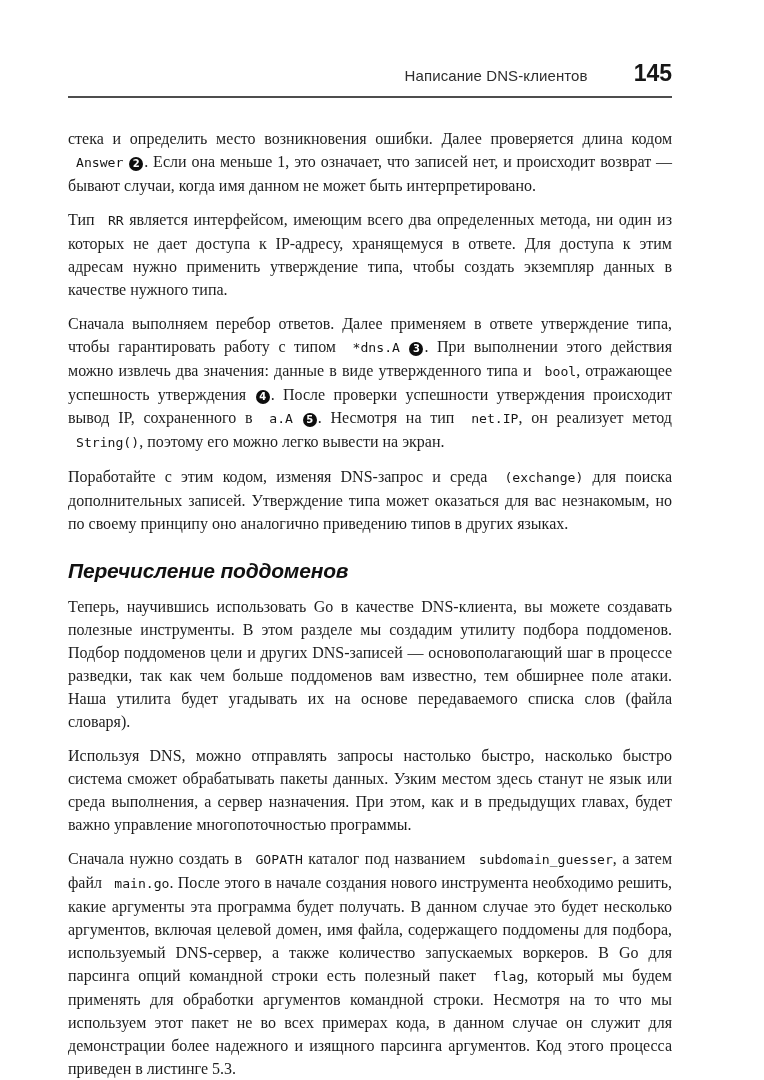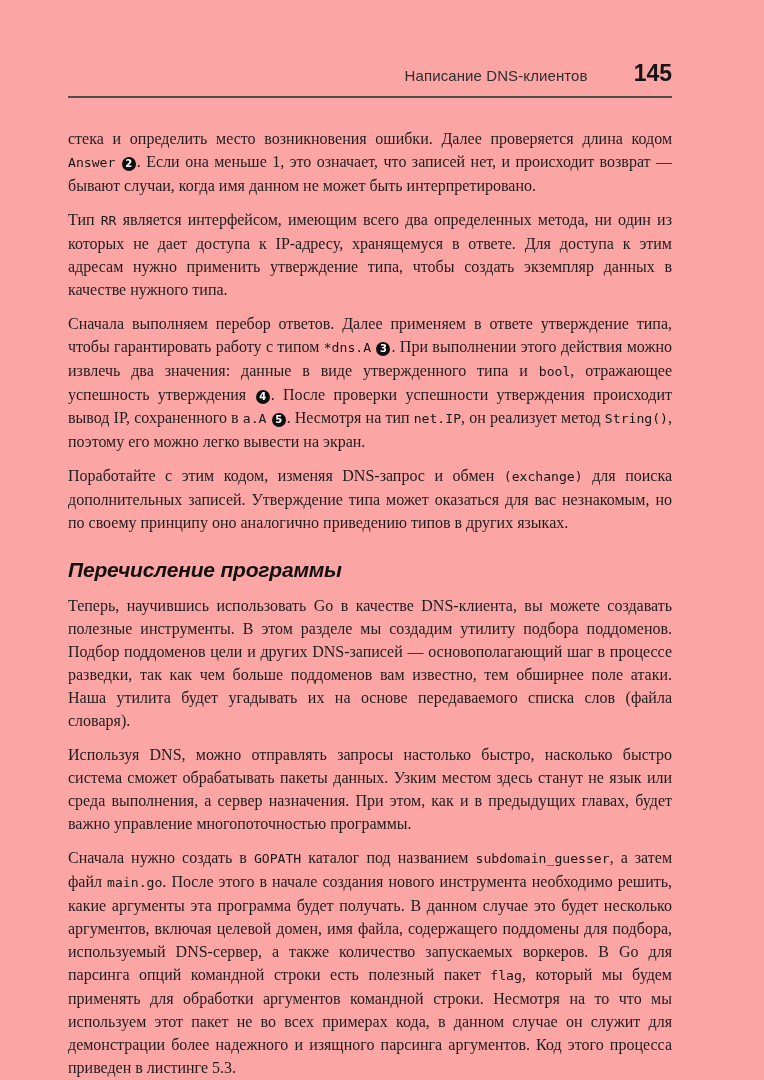--- a/index.html
+++ b/index.html
@@ -3,21 +3,21 @@
 <meta charset="utf-8">
 <style>
   * { margin: 0; padding: 0; box-sizing: border-box; }
   html, body { background: #e8e8e8; }
   body { display: flex; justify-content: center; }
 
   .page {
     position: relative;
     width: 764px;
     height: 1080px;
-    background: #fca5a5;
+    background: #ffffff;
     color: #1d1d1d;
     overflow: hidden;
   }
 
   .content-col {
     position: absolute;
     left: 68px;
     top: 0;
     width: 604px;
   }
@@ -64,20 +64,21 @@
     color: #111;
     margin-top: 24px;
     margin-bottom: 13px;
     text-align: left;
   }
 
   .inline-code {
     font-family: "DejaVu Sans Mono", "Liberation Mono", monospace;
     font-size: 0.82em;
     color: #161616;
+    margin-left: 8px;
   }
 
   .callout-marker {
     display: inline-block;
     width: 14px;
     height: 14px;
     border-radius: 50%;
     background: #0e0e0e;
     color: #ffffff;
     font-family: "DejaVu Sans", sans-serif;
@@ -97,21 +98,21 @@
 
     <div class="page-header">
       <span class="running-head">Написание DNS-клиентов</span>
       <span class="page-number">145</span>
     </div>
 
     <div class="page-body">
         <p class="body-paragraph"><span>стека и определить место возникновения ошибки. Далее проверяется длина кодом </span><span class="inline-code">Answer</span><span> </span><span class="callout-marker">2</span><span>. Если она меньше 1, это означает, что записей нет, и происходит возврат — бывают случаи, когда имя данном не может быть интерпретировано.</span></p>
         <p class="body-paragraph"><span>Тип </span><span class="inline-code">RR</span><span> является интерфейсом, имеющим всего два определенных метода, ни один из которых не дает доступа к IP-адресу, хранящемуся в ответе. Для доступа к этим адресам нужно применить утверждение типа, чтобы создать экземпляр данных в качестве нужного типа.</span></p>
         <p class="body-paragraph"><span>Сначала выполняем перебор ответов. Далее применяем в ответе утверждение типа, чтобы гарантировать работу с типом </span><span class="inline-code">*dns.A</span><span> </span><span class="callout-marker">3</span><span>. При выполнении этого действия можно извлечь два значения: данные в виде утвержденного типа и </span><span class="inline-code">bool</span><span>, отражающее успешность утверждения </span><span class="callout-marker">4</span><span>. После проверки успешности утверждения происходит вывод IP, сохраненного в </span><span class="inline-code">a.A</span><span> </span><span class="callout-marker">5</span><span>. Несмотря на тип </span><span class="inline-code">net.IP</span><span>, он реализует метод </span><span class="inline-code">String()</span><span>, поэтому его можно легко вывести на экран.</span></p>
-        <p class="body-paragraph"><span>Поработайте с этим кодом, изменяя DNS-запрос и обмен </span><span class="inline-code">(exchange)</span><span> для поиска дополнительных записей. Утверждение типа может оказаться для вас незнакомым, но по своему принципу оно аналогично приведению типов в других языках.</span></p>
-        <h2 class="section-heading">Перечисление программы</h2>
+        <p class="body-paragraph"><span>Поработайте с этим кодом, изменяя DNS-запрос и среда </span><span class="inline-code">(exchange)</span><span> для поиска дополнительных записей. Утверждение типа может оказаться для вас незнакомым, но по своему принципу оно аналогично приведению типов в других языках.</span></p>
+        <h2 class="section-heading">Перечисление поддоменов</h2>
         <p class="body-paragraph"><span>Теперь, научившись использовать Go в качестве DNS-клиента, вы можете создавать полезные инструменты. В этом разделе мы создадим утилиту подбора поддоменов. Подбор поддоменов цели и других DNS-записей — основополагающий шаг в процессе разведки, так как чем больше поддоменов вам известно, тем обширнее поле атаки. Наша утилита будет угадывать их на основе передаваемого списка слов (файла словаря).</span></p>
         <p class="body-paragraph"><span>Используя DNS, можно отправлять запросы настолько быстро, насколько быстро система сможет обрабатывать пакеты данных. Узким местом здесь станут не язык или среда выполнения, а сервер назначения. При этом, как и в предыдущих главах, будет важно управление многопоточностью программы.</span></p>
         <p class="body-paragraph"><span>Сначала нужно создать в </span><span class="inline-code">GOPATH</span><span> каталог под названием </span><span class="inline-code">subdomain_guesser</span><span>, а затем файл </span><span class="inline-code">main.go</span><span>. После этого в начале создания нового инструмента необходимо решить, какие аргументы эта программа будет получать. В данном случае это будет несколько аргументов, включая целевой домен, имя файла, содержащего поддомены для подбора, используемый DNS-сервер, а также количество запускаемых воркеров. В Go для парсинга опций командной строки есть полезный пакет </span><span class="inline-code">flag</span><span>, который мы будем применять для обработки аргументов командной строки. Несмотря на то что мы используем этот пакет не во всех примерах кода, в данном случае он служит для демонстрации более надежного и изящного парсинга аргументов. Код этого процесса приведен в листинге 5.3.</span></p>
       </div>
 
   </div>
 </div>
 
 </body></html>

